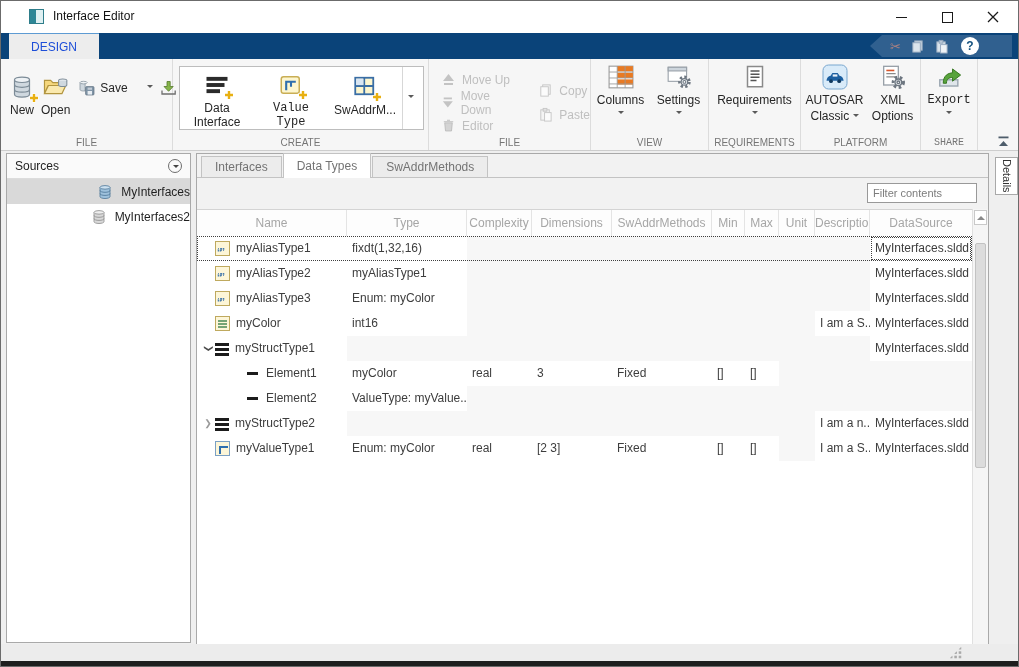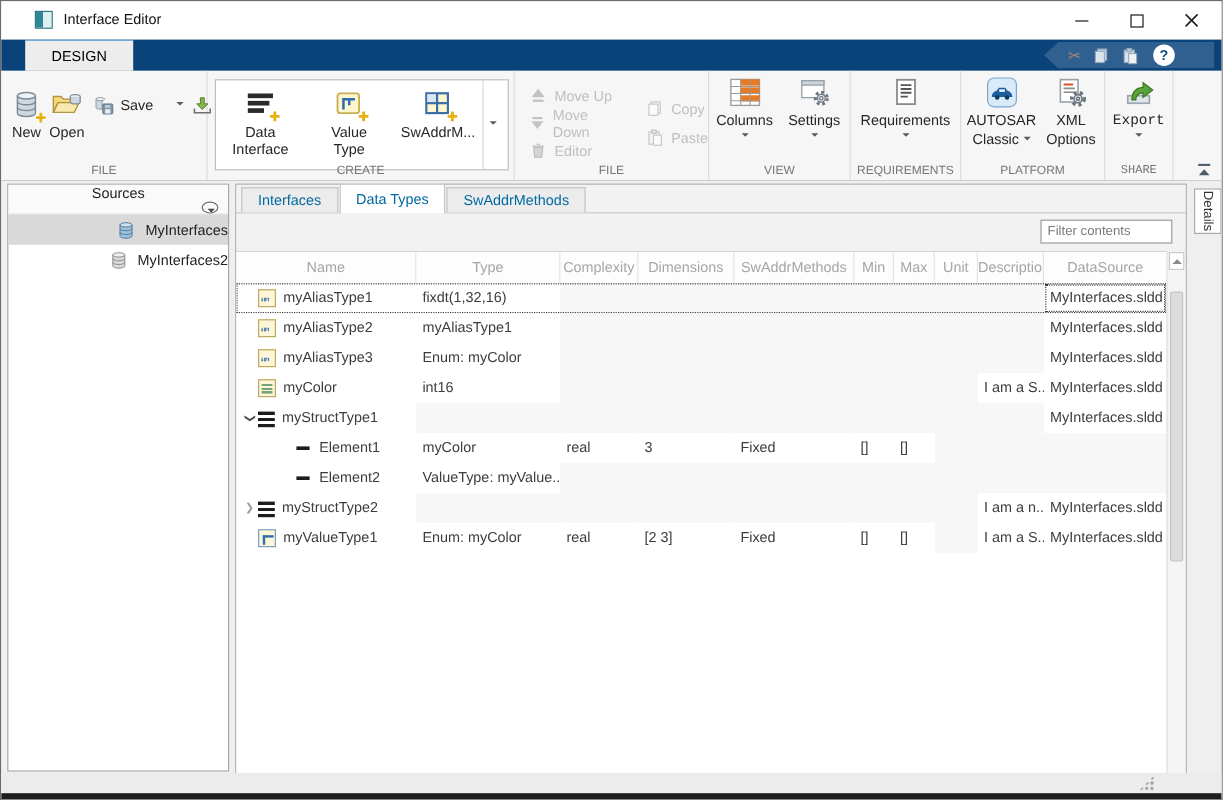--- a/index.html
+++ b/index.html
@@ -10,22 +10,22 @@
   
   .titlebar{position:absolute;left:0;top:0;right:0;height:32px;background:#fff;}
   .app-icon{position:absolute;left:28px;top:8px;width:15px;height:15px;border:1px solid #2e7d8a;background:linear-gradient(90deg,#2e8696 0 45%,#dff0f2 45% 100%);}
   .title-text{position:absolute;left:52px;top:8px;font-size:12px;color:#111;}
   .win-btn{position:absolute;top:1px;width:46px;height:30px;display:flex;align-items:center;justify-content:center;}
   .wb-min{right:94px;} .wb-max{right:48px;} .wb-close{right:2px;}
   .glyph-min{width:11px;border-top:1.6px solid #1a1a1a;}
   .glyph-max{width:11px;height:11px;border:1.4px solid #1a1a1a;}
   
   .tabrow{position:absolute;left:0;top:32px;right:0;height:26px;background:#0a4379;}
-  .design-tab{position:absolute;left:20px;top:0;height:26px;padding:0 22px;background:#ededed;
-    border-top:1px solid #5d9bd3;display:flex;align-items:center;font-size:12px;color:#000000;}
+  .design-tab{position:absolute;left:8px;top:0;height:26px;padding:0 22px;background:#ededed;
+    border-top:1px solid #5d9bd3;display:flex;align-items:center;font-size:12px;color:#1d4ed8;}
   .qa-bar{position:absolute;right:6px;top:2px;height:22px;width:142px;background:#30608f;
     clip-path:polygon(12px 0,100% 0,100% 100%,12px 100%,0 50%);display:flex;align-items:center;padding-left:20px;gap:9px;}
   .qa-cut{font-size:13px;color:#aa8080;line-height:1;}
   .help-btn{width:18px;height:18px;border-radius:50%;background:#fff;margin-left:3px;position:relative;}
   .help-btn::before{content:"?";position:absolute;left:0;top:0;width:18px;height:18px;line-height:18px;text-align:center;color:#12507e;font-weight:bold;font-size:12px;}
   
   .toolstrip{position:absolute;left:0;top:58px;right:0;height:92px;background:#f6f6f6;border-bottom:1px solid #cdcdcd;display:flex;}
   .sec{position:relative;border-right:1px solid #dcdcdc;height:100%;}
   .sec-label{position:absolute;bottom:2px;left:0;right:0;text-align:center;font-size:10px;color:#757575;white-space:nowrap;overflow:hidden;}
   .sec-file{width:172px;display:flex;padding:10px 0 0 8px;gap:6px;}
@@ -38,40 +38,40 @@
   .big-btn{display:flex;flex-direction:column;align-items:center;padding-top:4px;cursor:default;}
   .big-btn .lbl{font-size:12px;color:#262626;line-height:14px;text-align:center;margin-top:2px;white-space:nowrap;}
   .icon-wrap{position:relative;width:26px;height:28px;display:flex;align-items:center;justify-content:center;}
   .plus-badge{position:absolute;right:-4px;bottom:-2px;}
   .dd{width:0;height:0;border:3.5px solid transparent;border-top-color:#5a5a5a;display:inline-block;}
   .dd.below{margin-top:4px;}
   .small-rows{display:flex;flex-direction:row;margin-left:2px;padding-top:10px;gap:7px;justify-content:center;}
   .small-row{display:flex;align-items:center;gap:5px;height:18px;}
   .small-row .lbl{font-size:12px;}
   .small-row .dd{margin-left:14px;}
-  .create-group{display:flex;background:#fff;border:1px solid #bdbdbd;height:76px;}
+  .create-group{display:flex;background:#fff;border:1px solid #bdbdbd;height:64px;}
   .create-btn{width:74px;display:flex;flex-direction:column;align-items:center;padding-top:5px;}
   .create-btn .lbl{font-size:12px;line-height:14px;text-align:center;margin-top:3px;white-space:pre-line;}
   .create-drop{width:16px;border-left:1px solid #d7d7d7;display:flex;align-items:center;justify-content:center;}
   .edit-col1{display:flex;flex-direction:column;gap:6px;}
   .edit-col2{display:flex;flex-direction:column;gap:7px;margin-left:20px;padding-top:11px;}
   .edit-item{display:flex;align-items:center;gap:6px;height:17px;font-size:12px;color:#bfbfbf;}
   
   .main{position:absolute;left:0;top:150px;right:0;bottom:0;background:#efefef;}
   .panel-sources{position:absolute;left:5px;top:2px;width:185px;height:490px;background:#fff;border:1px solid #a9a9a9;}
-  .src-header{height:25px;background:#fafafa;border-bottom:1px solid #dcdcdc;display:flex;align-items:center;padding:0 8px;flex-direction:column;}
+  .src-header{height:25px;background:#fafafa;border-bottom:1px solid #dcdcdc;display:flex;align-items:center;padding:0 8px;}
   .src-title{font-size:12px;color:#222;}
   .src-gear{margin-left:auto;width:14px;height:14px;border:1px solid #6e6e6e;border-radius:50%;position:relative;}
   .src-gear::before{content:"";position:absolute;left:3.5px;top:5px;border:3px solid transparent;border-top-color:#444;}
   .src-item{height:25px;display:flex;align-items:center;padding-left:64px;gap:8px;justify-content:flex-end;}
   .src-item.selected{background:#d9d9d9;}
   .src-label{font-size:12px;color:#1f1f1f;}
   .panel-main{position:absolute;left:195px;top:2px;width:793px;height:493px;background:#f2f2f2;border:1px solid #a9a9a9;}
   .tabs{position:relative;height:24px;border-bottom:1px solid #c3c3c3;display:flex;align-items:flex-end;padding-left:4px;background:#f2f2f2;}
-  .tab{height:21px;line-height:20px;padding:0 13px;border:1px solid #c3c3c3;border-bottom:none;background:#ececec;font-size:12px;color:#0369a1;position:relative;margin-right:1px;}
+  .tab{height:21px;line-height:20px;padding:0 13px;border:1px solid #c3c3c3;border-bottom:none;background:#ececec;font-size:12px;color:#737373;position:relative;margin-right:1px;}
   .tab.active{height:25px;line-height:24px;background:#fff;margin-bottom:-1px;z-index:2;}
   .filter-strip{position:relative;height:30px;background:#f2f2f2;}
   .filter-input{position:absolute;right:11px;top:5px;width:110px;height:20px;border:1px solid #999;background:#fff;font-size:11px;padding:0 5px;font-family:"Liberation Sans",sans-serif;color:#333;}
   .filter-input::placeholder{color:#7c7c7c;}
   .tablewrap{position:absolute;left:0;right:16px;top:55px;bottom:0;background:#fff;border-top:1px solid #d4d4d4;overflow:hidden;
     --cols:150px 120px 65px 80px 100px 33px 34px 36px 55px 102px;}
   .thead{display:grid;grid-template-columns:var(--cols);height:26px;background:#fdfdfd;}
   .hcell{font-size:12px;color:#a6a6a6;text-align:center;line-height:26px;border-right:1px solid #e4e4e4;overflow:hidden;white-space:nowrap;}
   .hcell:last-child{border-right:none;}
   .trow{display:grid;grid-template-columns:var(--cols);height:25px;position:relative;}
@@ -219,21 +219,21 @@
           <span class="icon-wrap">
             <svg width="24" height="24" viewBox="0 0 16 16">
                 <rect x="1.5" y="2.5" width="12" height="11" rx="1.5" fill="#fdf6cf" stroke="#c9ae55"></rect>
                 <path d="M4.8 11.5V5.8h6.4M8 5.8v3.4" stroke="#2f6fae" stroke-width="1.4" fill="none"></path>
               </svg>
             <svg class="plus-badge" width="10" height="10" viewBox="0 0 10 10">
                 <path d="M5 .5V9.5M.5 5H9.5" stroke="#fff" stroke-width="4.2"></path>
                 <path d="M5 1V9M1 5H9" stroke="#e8b012" stroke-width="2.4"></path>
               </svg>
           </span>
-          <span class="lbl" style="width:46px;">Value Type</span>
+          <span class="lbl" style="width:46px;font-family:Liberation Mono, monospace;">Value Type</span>
         </div>
         <div class="create-btn">
           <span class="icon-wrap">
             <svg width="24" height="24" viewBox="0 0 16 16">
                 <rect x="1.5" y="2.5" width="12" height="11" fill="#fdf6cf" stroke="#3a6ea5" stroke-width="1.2"></rect>
                 <path d="M7.5 2.5v11M1.5 8h12" stroke="#3a6ea5" stroke-width="1.2"></path>
                 <rect x="2.1" y="3.1" width="4.8" height="4.3" fill="#d9e6f3"></rect>
               </svg>
             <svg class="plus-badge" width="10" height="10" viewBox="0 0 10 10">
                 <path d="M5 .5V9.5M.5 5H9.5" stroke="#fff" stroke-width="4.2"></path>

